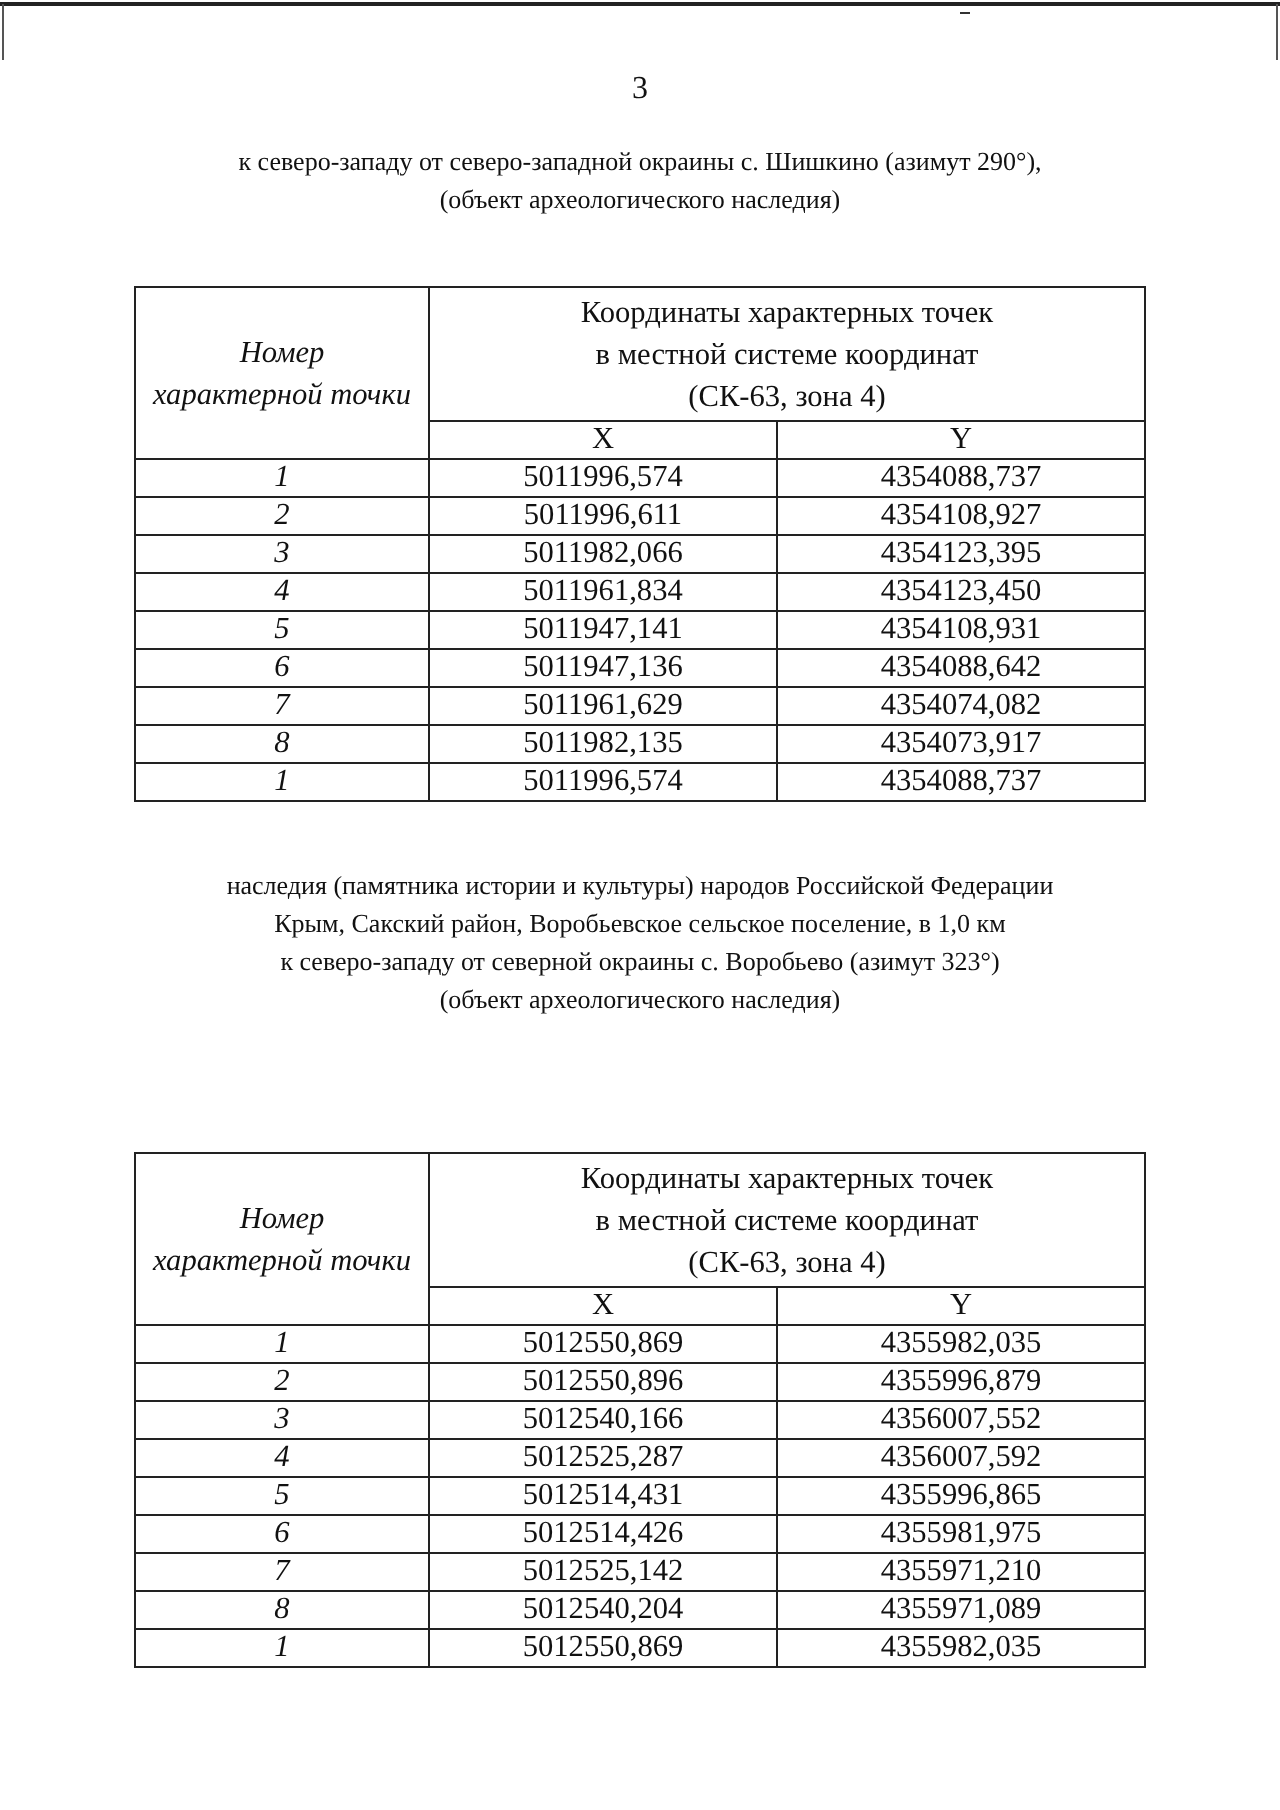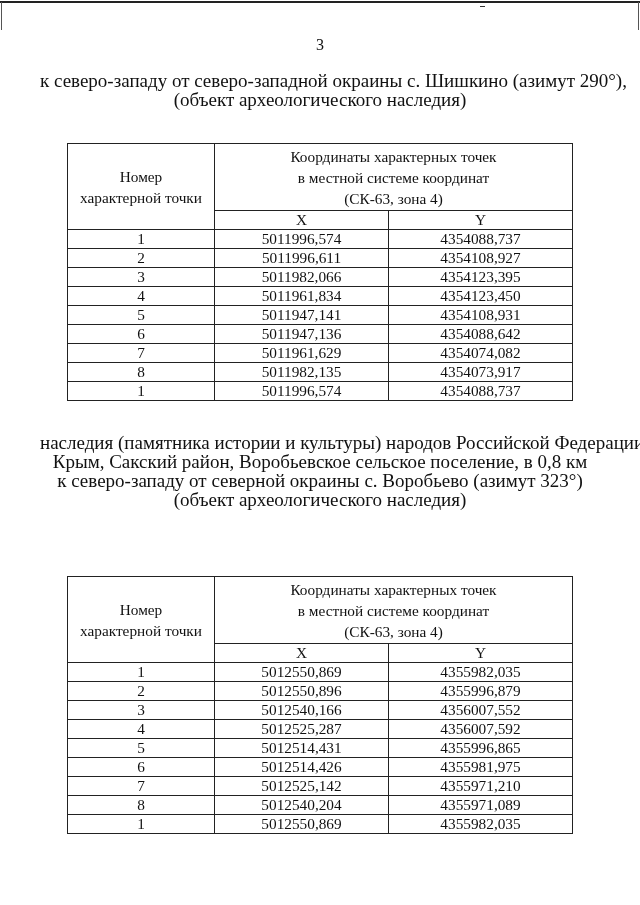--- a/index.html
+++ b/index.html
@@ -3,25 +3,25 @@
 <meta charset="utf-8">
 <style>
   html, body { margin: 0; padding: 0; background: #ffffff; }
   body { width: 640px; height: 905px; position: relative; overflow: hidden;
          font-family: "Liberation Serif", "DejaVu Serif", serif; color: #111; }
   .topline { position: absolute; left: 0; top: 1px; width: 640px; height: 2px; background: #222; }
   .leftline { position: absolute; left: 1px; top: 2px; width: 1px; height: 28px; background: #555; }
   .rightline { position: absolute; right: 1px; top: 2px; width: 1px; height: 28px; background: #555; }
   .dash { position: absolute; left: 480px; top: 6px; width: 5px; height: 1px; background: #333; }
   .pagenum { position: absolute; left: 0; width: 640px; top: 36px; text-align: center; font-size: 16px; }
-  .para { position: absolute; left: 40px; width: 560px; text-align: center; font-size: 19px; line-height: 19px; }
+  .para { position: absolute; left: 40px; width: 560px; text-align: center; font-size: 13px; line-height: 19px; }
   .para div { white-space: nowrap; }
   table.coords { position: absolute; left: 67px; width: 506px; border-collapse: collapse; font-size: 15.3px; }
   table.coords td { border: 1.5px solid #222; text-align: center; padding: 0; line-height: 17.5px; }
-  table.coords td.c1 { width: 146px; }
+  table.coords td.c1 { width: 146px; font-style: italic; }
   table.coords td.c2 { width: 173px; }
   .hdr td { height: 66px; }
   .hdr .c1 { line-height: 21px; }
   .hdr .cspan { line-height: 21px; margin-top: 28px; }
   .xy td { height: 18px; }
   .row td { height: 18px; }
 </style>
 </head>
 <body>
 
@@ -97,21 +97,21 @@
       <tr class="row">
         <td class="c1">1</td>
         <td class="c2">5011996,574</td>
         <td>4354088,737</td>
       </tr>
     </tbody>
 </table>
 
 <div class="para" style="top:433px;">
   <div>наследия (памятника истории и культуры) народов Российской Федерации</div>
-  <div>Крым, Сакский район, Воробьевское сельское поселение, в 0,8 км</div>
+  <div>Крым, Сакский район, Воробьевское сельское поселение, в 1,0 км</div>
   <div>к северо-западу от северной окраины с. Воробьево (азимут 323°)</div>
   <div>(объект археологического наследия)</div>
 </div>
 
 <table class="coords" style="top:576px;">
   <tbody id="t2body">
     <tr class="hdr">
       <td class="c1" rowspan="2">
         <div>Номер</div>
         <div>характерной точки</div>

